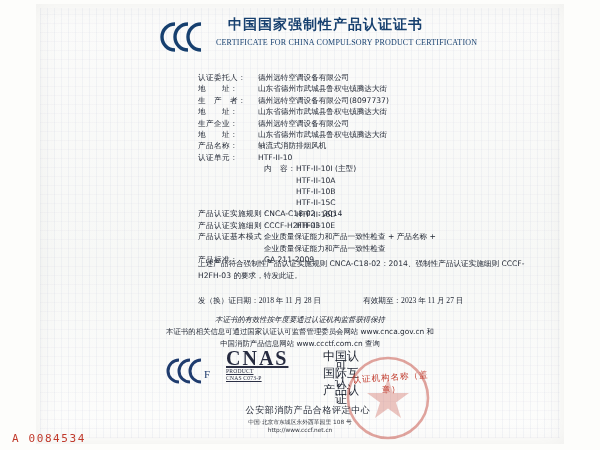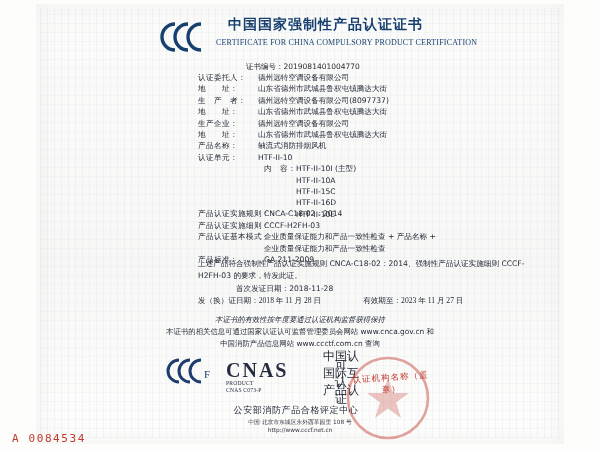--- a/index.html
+++ b/index.html
@@ -169,23 +169,24 @@
   }
 
   
   .mark-cccf {
     position: absolute;
     left: 162px; top: 352px;
     width: 54px; height: 40px;
   }
   .mark-cnas {
     position: absolute;
-    left: 226px; top: 360px;
+    left: 226px; top: 348px;
     font-family: "Liberation Serif", serif;
     color: #2b2f44;
+    text-decoration: underline;
   }
   .cnas-word {
     font-size: 20px;
     letter-spacing: 2px;
     font-weight: bold;
     color: #262b40;
     line-height: 20px;
   }
   .cnas-sub {
     font-size: 5.6px;
@@ -216,21 +217,21 @@
     text-align: center;
     font-family: "DejaVu Sans", sans-serif;
     font-size: 8.5px;
     color: #c0392b;
     letter-spacing: 1px;
     transform: rotate(-4deg);
   }
 
   .org-line {
     position: absolute;
-    left: 56px; top: 404px;
+    left: 68px; top: 404px;
     width: 480px;
     text-align: center;
     font-family: "DejaVu Sans", sans-serif;
     font-size: 9px;
     color: #1d2330;
     letter-spacing: 0.6px;
   }
   .addr-line {
     position: absolute;
     left: 60px; top: 418px;
@@ -263,21 +264,20 @@
       <g fill="none" stroke="#17406f" stroke-width="3.4">
         <path d="M20 8 A13 13 0 1 0 20 34"></path>
         <path d="M33 8 A13 13 0 1 0 33 34"></path>
         <path d="M46 8 A13 13 0 1 0 46 34"></path>
       </g>
     </svg>
   </div>
 
   <div class="title-cn">中国国家强制性产品认证证书</div>
   <div class="title-en">CERTIFICATE FOR CHINA COMPULSORY PRODUCT CERTIFICATION</div>
-  <div class="cert-no">证书编号：2019081401004770</div>
 
   <div class="body-block">
     <div class="row">
         <span class="lbl">认证委托人：</span>
         <span class="val">德州远特空调设备有限公司</span>
       </div>
     <div class="row">
         <span class="lbl">地　　址：</span>
         <span class="val">山东省德州市武城县鲁权屯镇腾达大街</span>
       </div>
@@ -306,20 +306,21 @@
         <span class="val">HTF-II-10</span>
       </div>
 
     <div class="sub-row indent-unit">
       <span class="sub-lbl">内　容：</span>
       <span>HTF-II-10I (主型)</span>
     </div>
 
     <div class="models">
       <div>HTF-II-10A</div>
+      <div>HTF-II-10B</div>
       <div>HTF-II-15C</div>
       <div>HTF-II-16D</div>
       <div>HTF-II-10E</div>
     </div>
   </div>
 
   <div class="para-block">
     <div class="row">
         <span class="lbl wide">产品认证实施规则：</span>
         <span class="val">CNCA-C18-02：2014</span>
@@ -337,23 +338,20 @@
         <span class="val">企业质量保证能力和产品一致性检查</span>
       </div>
     <div class="row">
         <span class="lbl wide">产品标准：</span>
         <span class="val">GA 211-2009</span>
       </div>
   </div>
 
   <div class="note-block">上述产品符合强制性产品认证实施规则 CNCA-C18-02：2014、强制性产品认证实施细则 CCCF-H2FH-03 的要求，特发此证。</div>
 
-  <div class="dates">
-    <span>首次发证日期：</span><span>2018-11-28</span>
-  </div>
 
   <div class="issue-line">
     <span>发（换）证日期：</span><span>2018 年 11 月 28 日</span><span class="sp"></span><span>有效期至：</span><span>2023 年 11 月 27 日</span>
   </div>
 
   <div class="fine" style="top:314px;font-style:italic;">本证书的有效性按年度要通过认证机构监督获得保持</div>
   <div class="fine" style="top:338px;">中国消防产品信息网站 www.ccctf.com.cn 查询</div>
   <div class="fine" style="top:326px;">本证书的相关信息可通过国家认证认可监督管理委员会网站 www.cnca.gov.cn 和</div>
 
   <div class="mark-cccf">

